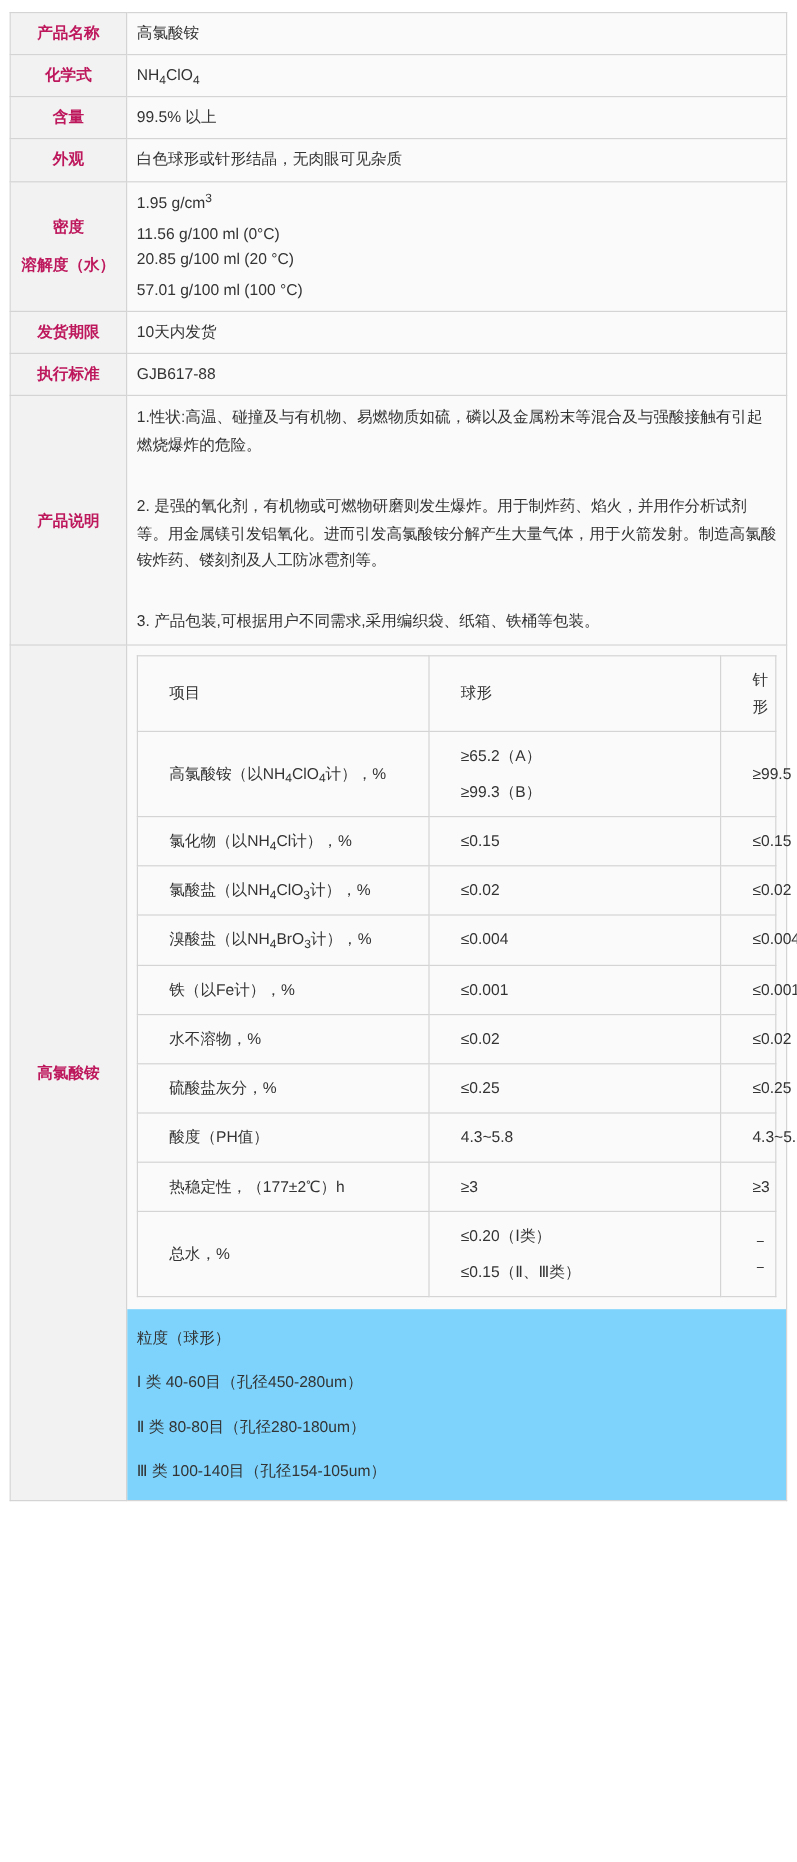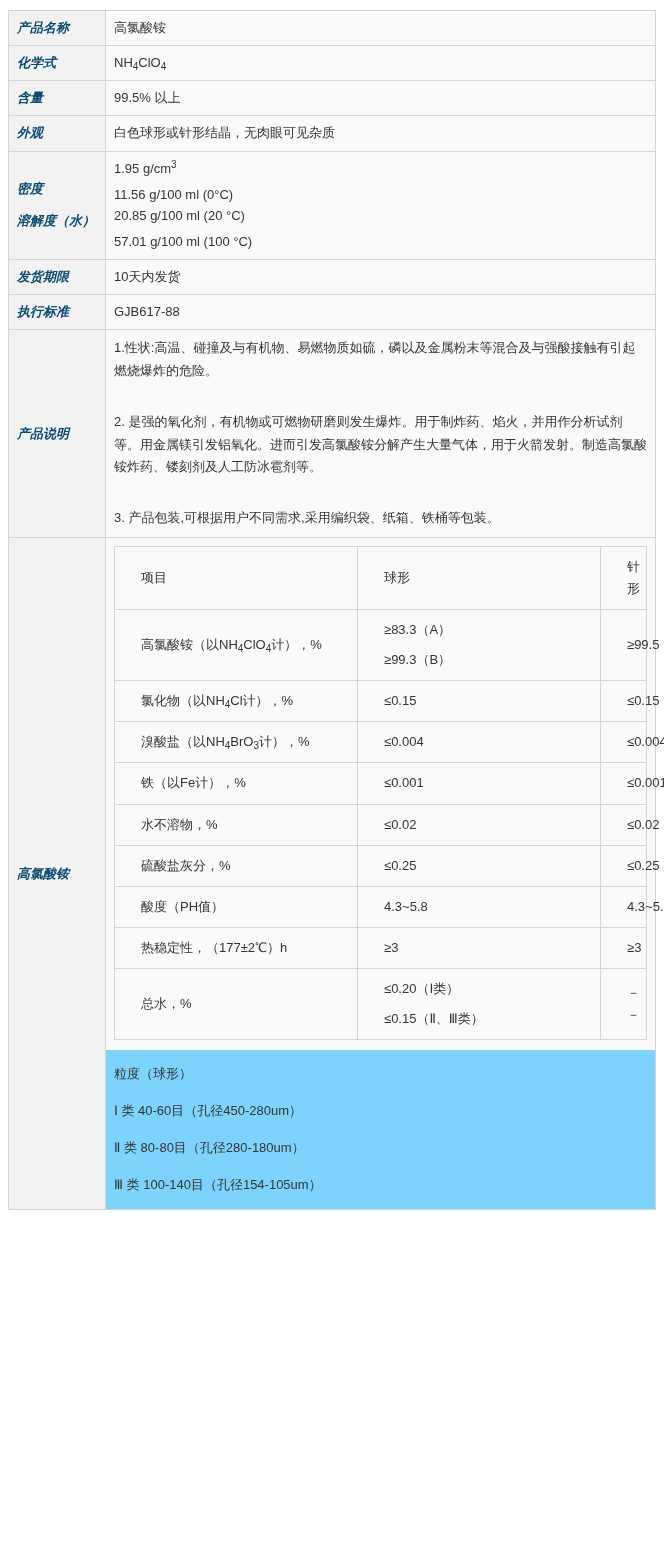--- a/index.html
+++ b/index.html
@@ -27,24 +27,23 @@
   table.spec > tbody > tr > td {
     border: 1px solid #d4d4d4;
     vertical-align: middle;
     padding: 7px 8px;
     font-size: 13px;
     line-height: 1.55;
   }
   table.spec > tbody > tr > th {
     background: #f2f2f2;
     font-weight: bold;
-    text-align: left;
+    text-align: center;
     width: 80px;
-    color: #0c4a6e;
-    font-style: italic;
+    color: #be185d;
   }
   td.val {
     background: #fafafa;
     color: #333333;
   }
   .grouplabel {
     text-align: left;
   }
   .density-cell p {
     margin: 0 0 6px 0;
@@ -162,32 +161,37 @@
               <tbody>
                 <tr class="head">
                   <td class="c1">项目</td>
                   <td class="c2">球形</td>
                   <td class="c3">针形</td>
                 </tr>
 
                 <tr>
                   <td class="c1"><span>高氯酸铵（以NH</span><sub>4</sub><span>ClO</span><sub>4</sub><span>计），%</span></td>
                   <td class="c2 two-line">
-                      <span class="first">≥83.3（A）</span>
+                      <span class="first">≥65.2（A）</span>
                       <span>≥99.3（B）</span>
                     </td>
                   <td class="c3">≥99.5</td>
                 </tr>
 
                 <tr>
                   <td class="c1"><span>氯化物（以NH</span><sub>4</sub><span>Cl计），%</span></td>
                   <td class="c2">≤0.15</td>
                   <td class="c3">≤0.15</td>
                 </tr>
 
+                <tr>
+                  <td class="c1"><span>氯酸盐（以NH</span><sub>4</sub><span>ClO</span><sub>3</sub><span>计），%</span></td>
+                  <td class="c2">≤0.02</td>
+                  <td class="c3">≤0.02</td>
+                </tr>
 
                 <tr>
                   <td class="c1"><span>溴酸盐（以NH</span><sub>4</sub><span>BrO</span><sub>3</sub><span>计），%</span></td>
                   <td class="c2">≤0.004</td>
                   <td class="c3">≤0.004</td>
                 </tr>
 
                 <tr>
                   <td class="c1">铁（以Fe计），%</td>
                   <td class="c2">≤0.001</td>

